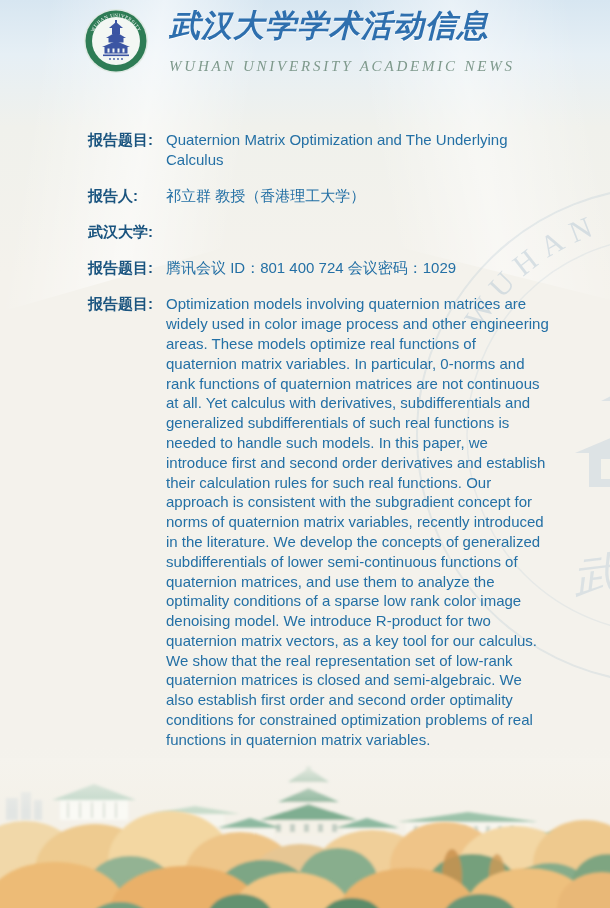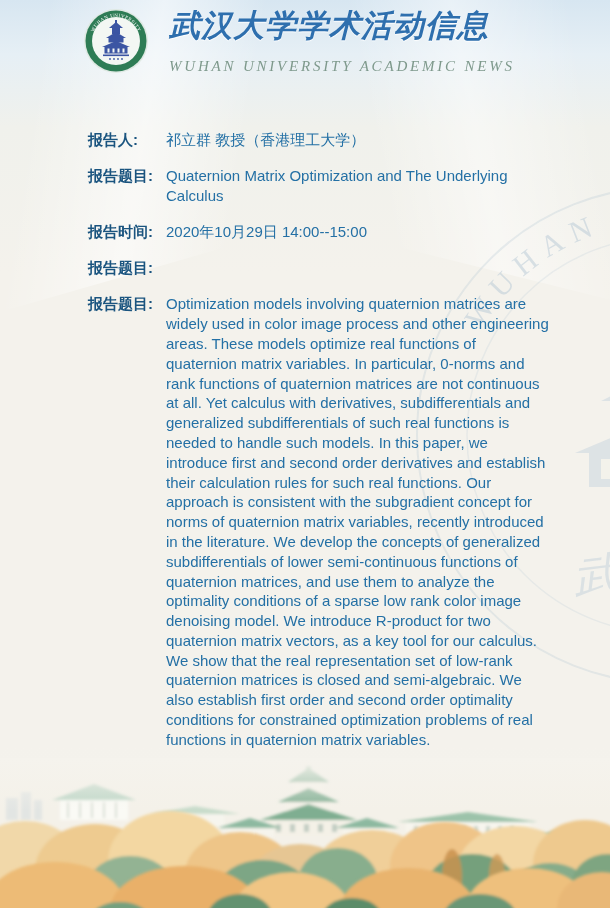--- a/index.html
+++ b/index.html
@@ -107,33 +107,33 @@
       </svg>
     </div>
     <div class="title-block">
       <h1 class="page-title">武汉大学学术活动信息</h1>
       <div class="page-subtitle">WUHAN UNIVERSITY ACADEMIC NEWS</div>
     </div>
   </header>
 
   <main>
     <div class="row">
+      <span class="label">报告题目:</span>
+      <div class="value">Quaternion Matrix Optimization and The Underlying Calculus</div>
+    </div>
+    <div class="row">
       <span class="label">报告人:</span>
       <div class="value">祁立群 教授（香港理工大学）</div>
     </div>
     <div class="row">
+      <span class="label">武汉大学:</span>
+    </div>
+    <div class="row">
       <span class="label">报告题目:</span>
-      <div class="value">Quaternion Matrix Optimization and The Underlying Calculus</div>
-    </div>
-    <div class="row">
-      <span class="label">报告时间:</span>
-      <div class="value">2020年10月29日 14:00--15:00</div>
-    </div>
-    <div class="row">
-      <span class="label">报告题目:</span>
+      <div class="value">腾讯会议 ID：801 400 724 会议密码：1029</div>
     </div>
     <div class="row">
       <span class="label">报告题目:</span>
       <div class="value">Optimization models involving quaternion matrices are widely used in color image process and other engineering areas. These models optimize real functions of quaternion matrix variables. In particular, 0-norms and rank functions of quaternion matrices are not continuous at all. Yet calculus with derivatives, subdifferentials and generalized subdifferentials of such real functions is needed to handle such models. In this paper, we introduce first and second order derivatives and establish their calculation rules for such real functions. Our approach is consistent with the subgradient concept for norms of quaternion matrix variables, recently introduced in the literature. We develop the concepts of generalized subdifferentials of lower semi-continuous functions of quaternion matrices, and use them to analyze the optimality conditions of a sparse low rank color image denoising model. We introduce R-product for two quaternion matrix vectors, as a key tool for our calculus. We show that the real representation set of low-rank quaternion matrices is closed and semi-algebraic. We also establish first order and second order optimality conditions for constrained optimization problems of real functions in quaternion matrix variables.</div>
     </div>
   </main>
 
   <svg class="campus" width="610" height="150" viewBox="0 0 610 150">
     <defs>
       <linearGradient id="fadeTop" x1="0" y1="0" x2="0" y2="1">

